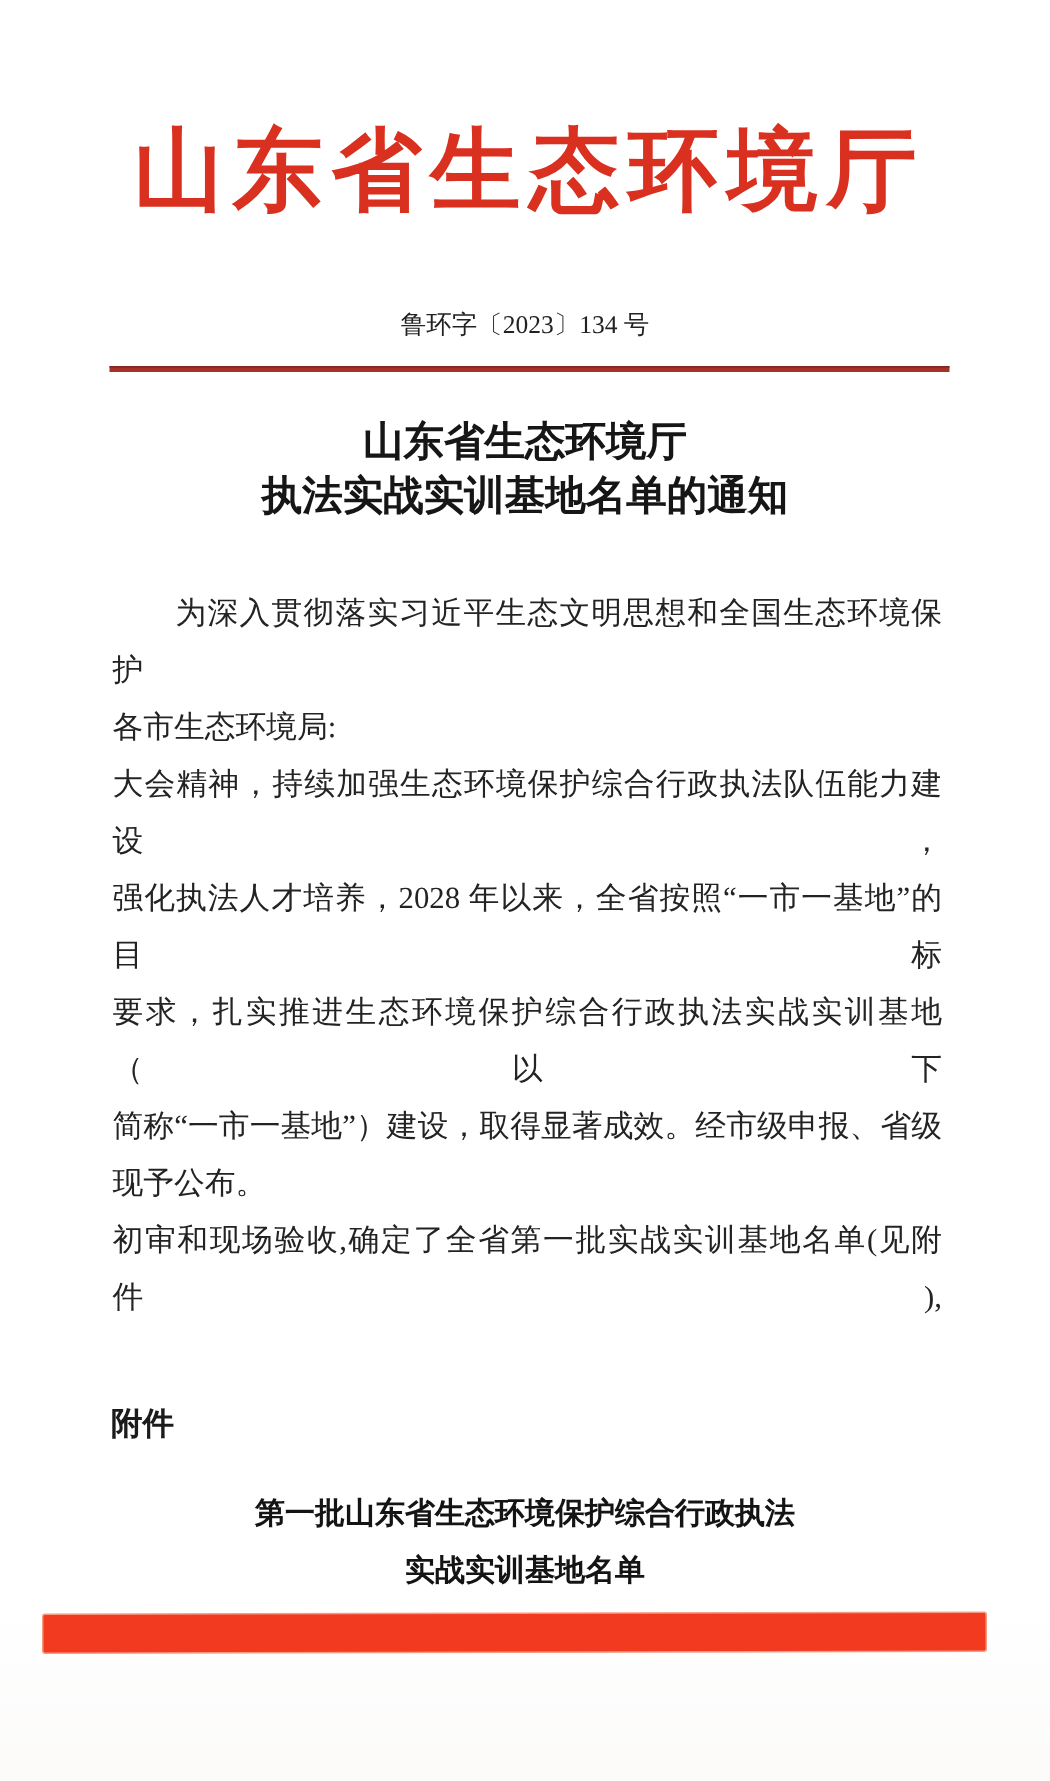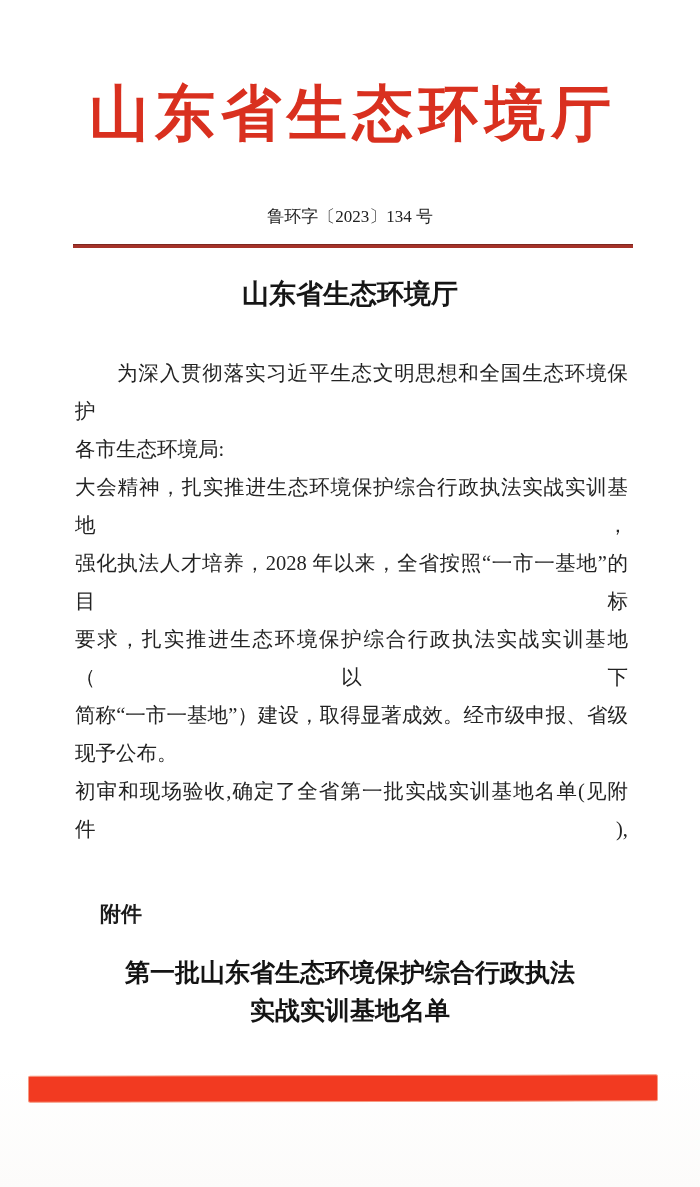--- a/index.html
+++ b/index.html
@@ -70,32 +70,32 @@
   .body-line { white-space: nowrap; }
   .justify {
     white-space: normal;
     text-align: justify;
     text-align-last: justify;
   }
   .indent { text-indent: 2.05em; }
 
   
   .attachment-label {
-    margin: 52px 0 0 100px;
+    margin: 52px 0 0 74px;
     font-family: "Liberation Sans", "DejaVu Sans", sans-serif;
     font-weight: bold;
     font-size: 21px;
     line-height: 28px;
     color: #1b1b1b;
   }
 
   
   .attachment-title {
     margin-top: 26px;
-    font-size: 25px;
+    font-size: 20px;
     line-height: 38px;
     font-weight: bold;
     text-align: center;
     color: #141414;
   }
 
   
   .redaction-bar {
     position: absolute;
     left: 28px;
@@ -116,26 +116,27 @@
 <div class="page">
 
   <div class="agency-title">山东省生态环境厅</div>
 
   <div class="doc-number">鲁环字〔2023〕134 号</div>
 
   <div class="red-rule"></div>
 
   <div class="notice-title">
     <div>山东省生态环境厅</div>
+    <div>执法实战实训基地名单的通知</div>
   </div>
 
   <div class="body-text">
     <div class="body-line justify indent">为深入贯彻落实习近平生态文明思想和全国生态环境保护</div>
     <div class="body-line">各市生态环境局:</div>
-    <div class="body-line justify">大会精神，扎实推进生态环境保护综合行政执法实战实训基地，</div>
+    <div class="body-line justify">大会精神，持续加强生态环境保护综合行政执法队伍能力建设，</div>
     <div class="body-line justify">强化执法人才培养，2028 年以来，全省按照“一市一基地”的目标</div>
     <div class="body-line justify">要求，扎实推进生态环境保护综合行政执法实战实训基地（以下</div>
     <div class="body-line justify">简称“一市一基地”）建设，取得显著成效。经市级申报、省级</div>
     <div class="body-line">现予公布。</div>
     <div class="body-line justify">初审和现场验收,确定了全省第一批实战实训基地名单(见附件),</div>
   </div>
 
   <div class="attachment-label">附件</div>
 
   <div class="attachment-title">

